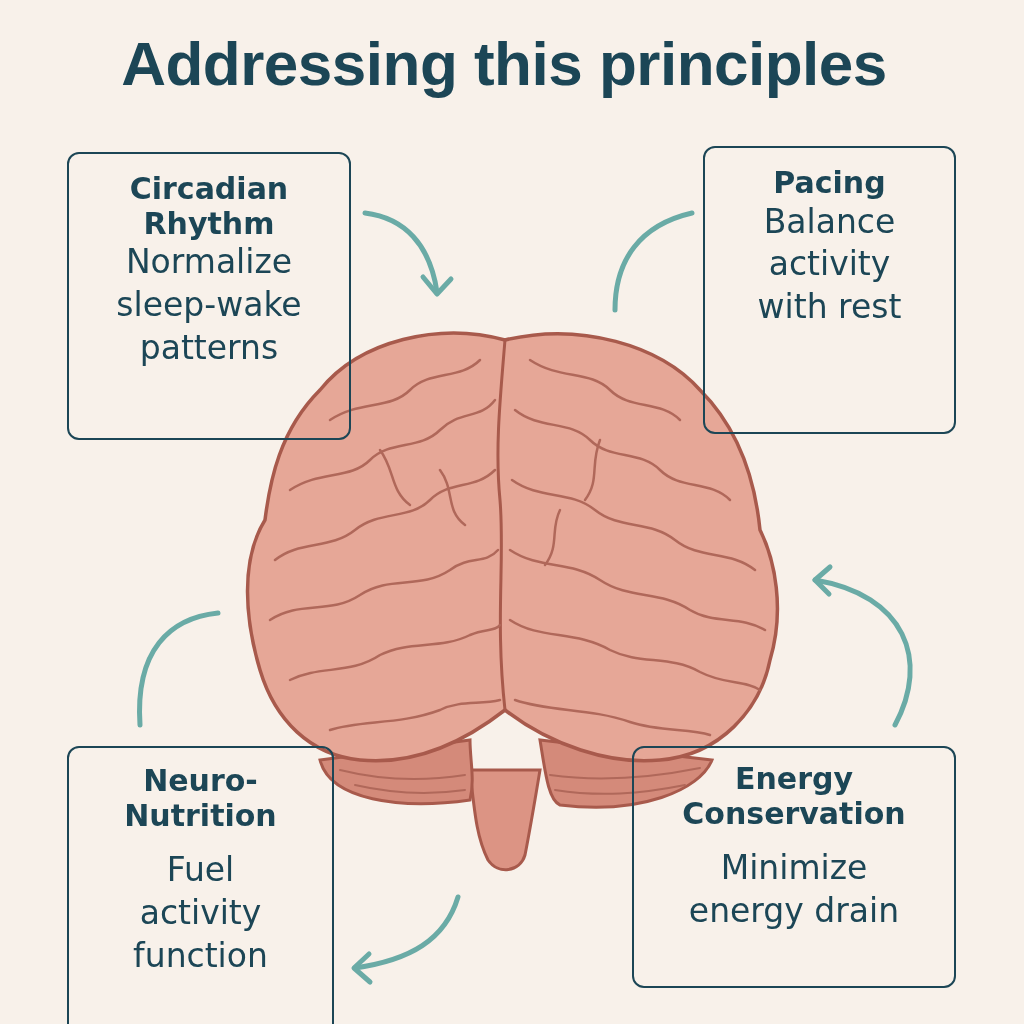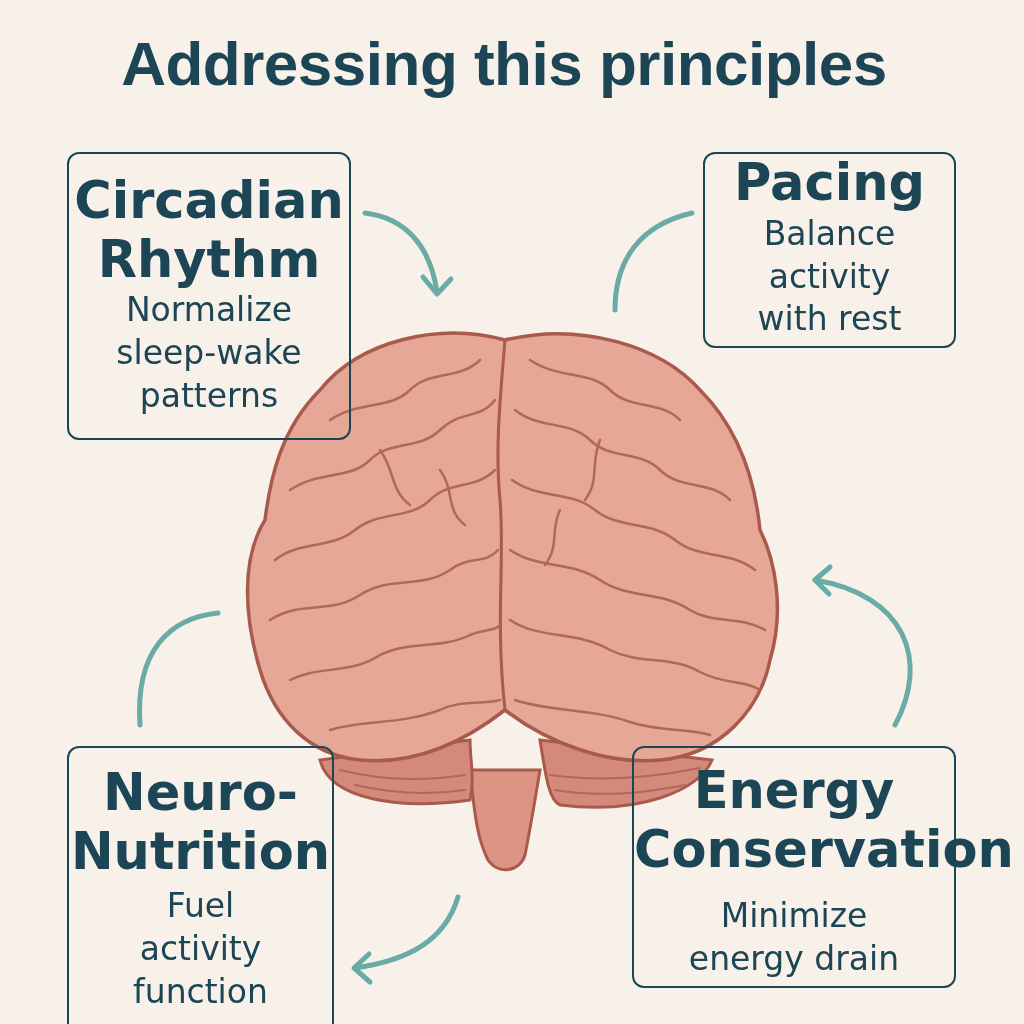--- a/index.html
+++ b/index.html
@@ -2,24 +2,24 @@
 <html><head>
 <meta charset="utf-8">
 <style>
   html, body { margin:0; padding:0; }
   body { width:1024px; height:1024px; background:#f8f1ea; position:relative; overflow:hidden; font-family:"Liberation Sans", sans-serif; color:#1c4656; }
   .title { position:absolute; left:4px; top:28px; width:1000px; text-align:center; font-family:"Liberation Sans", sans-serif; font-weight:700; font-size:62px; letter-spacing:-0.5px; color:#1c4656; }
   .box { position:absolute; border:2.5px solid #1c4656; border-radius:12px; box-sizing:border-box; text-align:center; background:transparent; }
   .box .head { font-family:"DejaVu Sans", sans-serif; font-weight:700; color:#1c4656; line-height:1.15; }
   .box .desc { font-family:"DejaVu Sans", sans-serif; font-weight:400; color:#1c4656; line-height:1.3; }
   #box-circadian { left:67px; top:152px; width:284px; height:288px; padding-top:18px; }
-  #box-pacing { left:703px; top:152px; width:253px; height:196px; }
+  #box-pacing { left:703px; top:146px; width:253px; height:288px; padding-top:18px; }
   #box-neuro { left:67px; top:746px; width:267px; height:290px; padding-top:16px; }
   #box-energy { left:632px; top:746px; width:324px; height:242px; padding-top:14px; }
-  .head.l { font-size:51px; }
+  .head.l { font-size:30px; }
   .desc.l { font-size:33px; }
   svg.overlay { position:absolute; left:0; top:0; }
 </style>
 </head>
 <body>
 
 <div class="title">Addressing this principles</div>
 
 <svg class="overlay" width="1024" height="1024">
   <g>
@@ -108,21 +108,21 @@
     <div>activity</div>
     <div>with rest</div>
   </div>
 </div>
 
 <div class="box" id="box-neuro">
   <div class="head l">
     <div>Neuro-</div>
     <div>Nutrition</div>
   </div>
-  <div class="desc l" style="margin-top:4px;">
+  <div class="desc l" style="margin-top:16px;">
     <div>Fuel</div>
     <div>activity</div>
     <div>function</div>
   </div>
 </div>
 
 <div class="box" id="box-energy">
   <div class="head l">
     <div>Energy</div>
     <div>Conservation</div>

